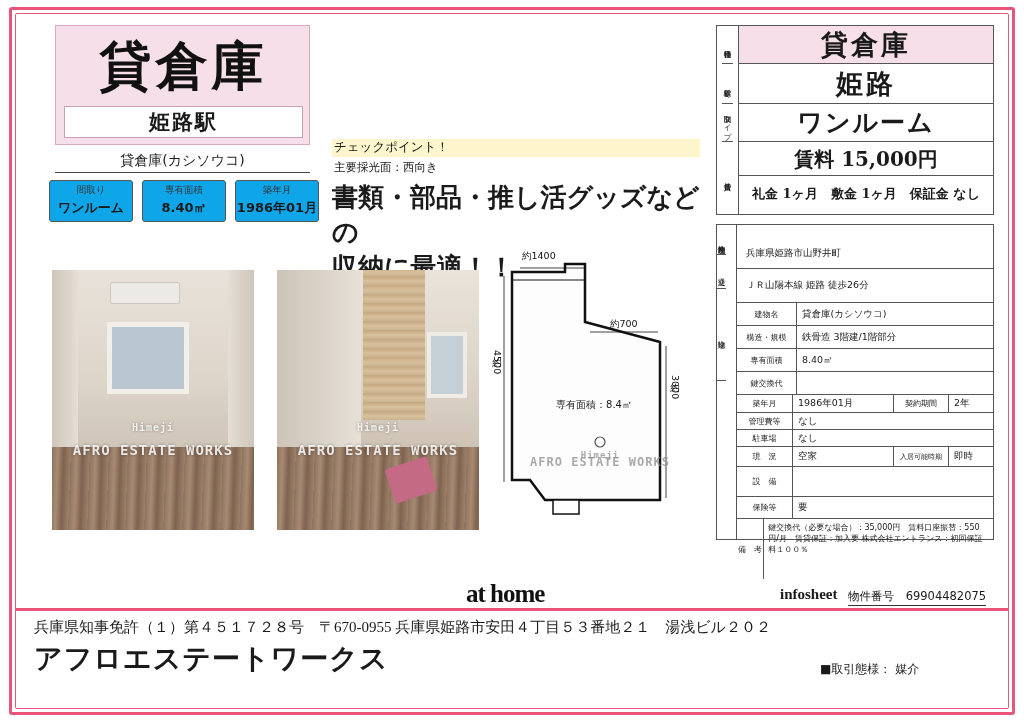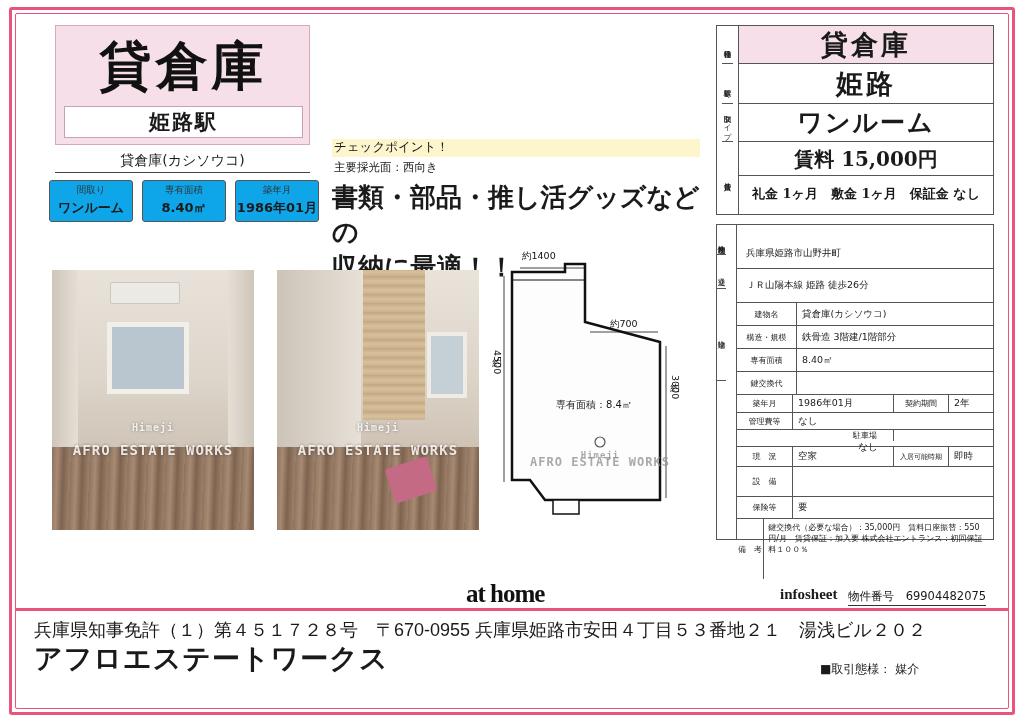--- a/index.html
+++ b/index.html
@@ -307,22 +307,22 @@
   }
   .footer-sep {
     position: absolute;
     left: 16px; top: 608px;
     width: 992px;
     border-top: 3px solid #e8547c;
   }
   .license {
     position: absolute;
     left: 34px; top: 618px;
-    font-size: 18px;
-    font-family: Liberation Sans, sans-serif;
+    font-size: 15px;
+    font-family: Liberation Serif, serif;
   }
   .company {
     position: absolute;
     left: 34px; top: 640px;
     font-family: "DejaVu Serif", serif;
     font-size: 28px;
     font-weight: bold;
     letter-spacing: 1px;
   }
   .contact {
@@ -430,21 +430,21 @@
       <div class="rd-line" style="height:18px;padding-left:0;">
         <span class="rd-cell-lbl" style="width:56px;height:100%;">築年月</span>
         <span class="rd-sub-val" style="width:100px;">1986年01月</span>
         <span class="rd-cell-lbl" style="width:56px;height:100%;border-left:1px solid #555;">契約期間</span>
         <span class="rd-sub-val">2年</span>
       </div>
       <div class="rd-line" style="height:17px;padding-left:0;">
         <span class="rd-cell-lbl" style="width:56px;height:100%;">管理費等</span>
         <span class="rd-sub-val">なし</span>
       </div>
-      <div class="rd-line" style="height:17px;padding-left:0;flex-direction:column;">
+      <div class="rd-line" style="height:17px;padding-left:0;">
         <span class="rd-cell-lbl" style="width:56px;height:100%;">駐車場</span>
         <span class="rd-sub-val">なし</span>
       </div>
       <div class="rd-line" style="height:20px;padding-left:0;">
         <span class="rd-cell-lbl" style="width:56px;height:100%;">現　況</span>
         <span class="rd-sub-val" style="width:100px;">空家</span>
         <span class="rd-cell-lbl" style="width:56px;height:100%;border-left:1px solid #555;font-size:7px;line-height:8px;">入居可能時期</span>
         <span class="rd-sub-val">即時</span>
       </div>
 

